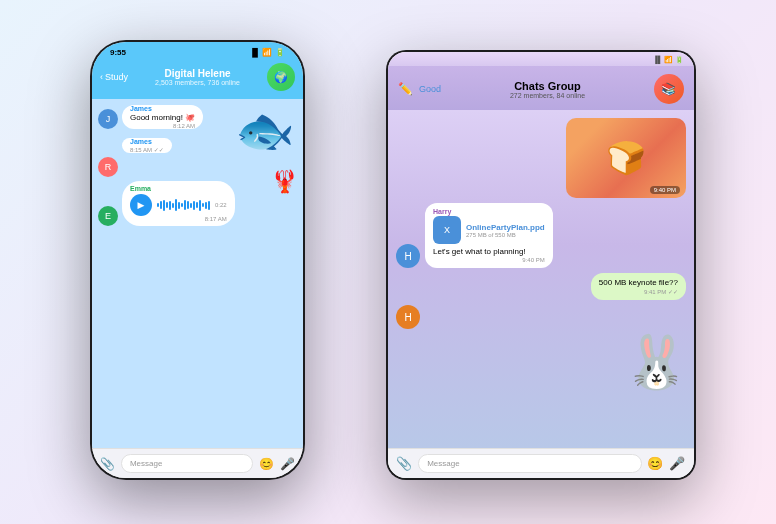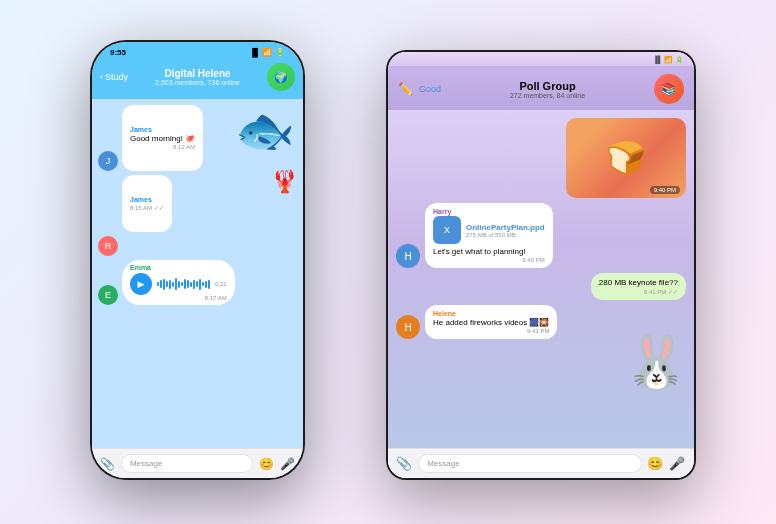--- a/index.html
+++ b/index.html
@@ -102,21 +102,21 @@
     .msg-avatar {
       width: 20px;
       height: 20px;
       border-radius: 50%;
       flex-shrink: 0;
       background: #ccc;
     }
     .bubble {
       background: #fff;
       border-radius: 12px;
-      padding: 21px 8px;
+      padding: 0 8px;
       font-size: 8px;
       color: #000;
       max-width: 130px;
       position: relative;
     }
     .bubble .sender-name {
       font-size: 7px;
       font-weight: 700;
       color: #2196f3;
       margin-bottom: 1px;
@@ -526,21 +526,21 @@
   <div class="tablet-inner">
 
     <div class="tablet-status-bar">
       <span>▐▌ 📶 🔋</span>
     </div>
 
     <div class="tablet-header">
       <span class="tablet-edit-icon">✏️</span>
       <span class="tablet-close-btn">Good</span>
       <div class="tablet-header-center">
-        <div class="tablet-header-title">Poll Group</div>
+        <div class="tablet-header-title">Chats Group</div>
         <div class="tablet-header-sub">272 members, 84 online</div>
       </div>
       <div class="tablet-header-avatar">
         <span>📚</span>
       </div>
     </div>
 
     <div class="tablet-chat">
 
       <div style="display:flex; flex-direction:row-reverse;">
@@ -563,32 +563,27 @@
               <div class="file-size">275 MB of 550 MB</div>
             </div>
           </div>
           <div style="margin-top:3px;">Let's get what to planning!</div>
           <div class="msg-time">9:40 PM</div>
         </div>
       </div>
 
       <div class="tablet-row right">
         <div class="tablet-bubble sent">
-          <span>280 MB keynote file??</span>
+          <span>500 MB keynote file??</span>
           <div class="msg-time">9:41 PM ✓✓</div>
         </div>
       </div>
 
       <div class="tablet-row">
         <div class="tablet-avatar" style="background:#e67e22; display:flex; align-items:center; justify-content:center; font-size:10px; color:#fff;">H</div>
-        <div class="tablet-bubble">
-          <div class="sender-name" style="color:#e67e22;">Helene</div>
-          <span>He added fireworks videos 🎆🎇</span>
-          <div class="msg-time">9:41 PM</div>
-        </div>
       </div>
 
       <div class="monster-sticker">🐰</div>
     </div>
 
     <div class="tablet-input-bar">
       <span style="font-size:13px; color:#999;">📎</span>
       <div class="tablet-input-field">
         <span>Message</span>
       </div>

